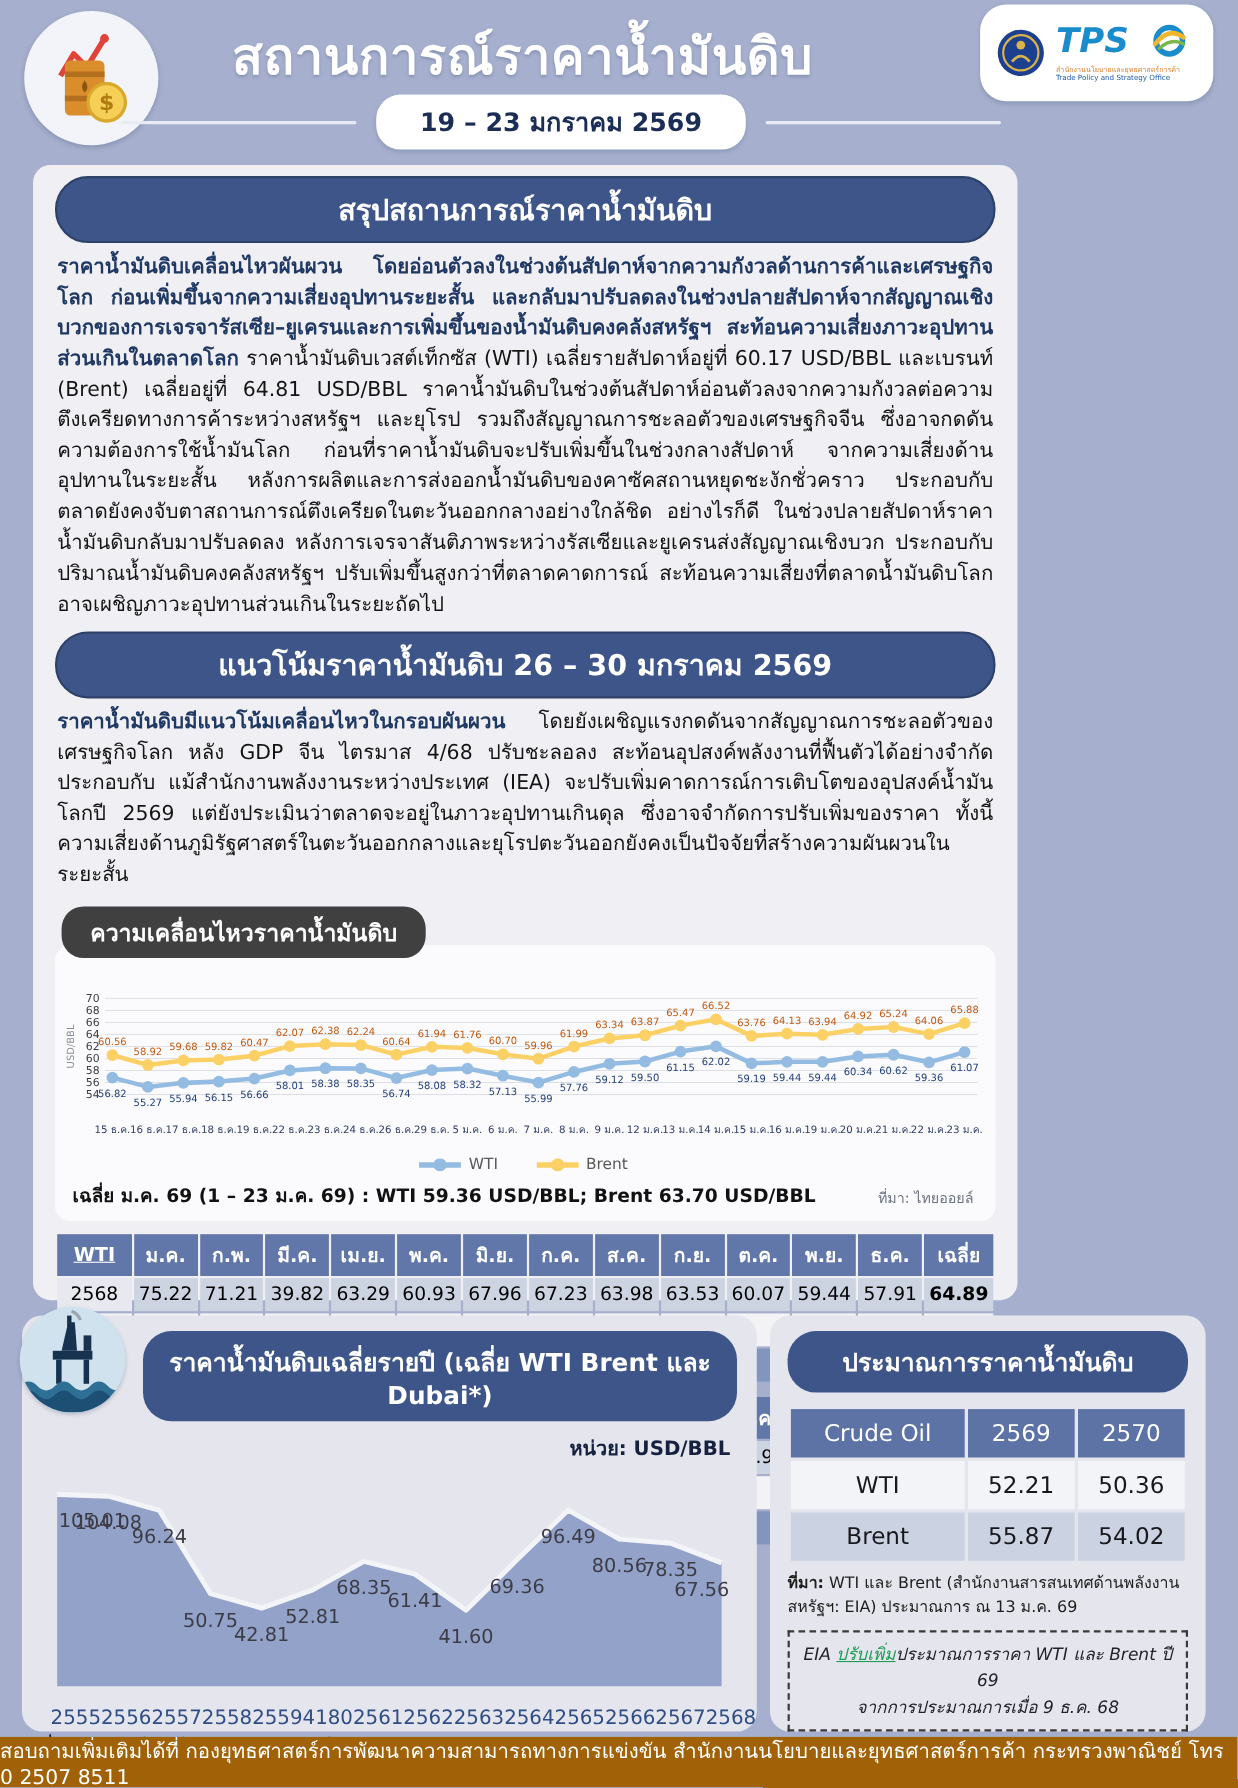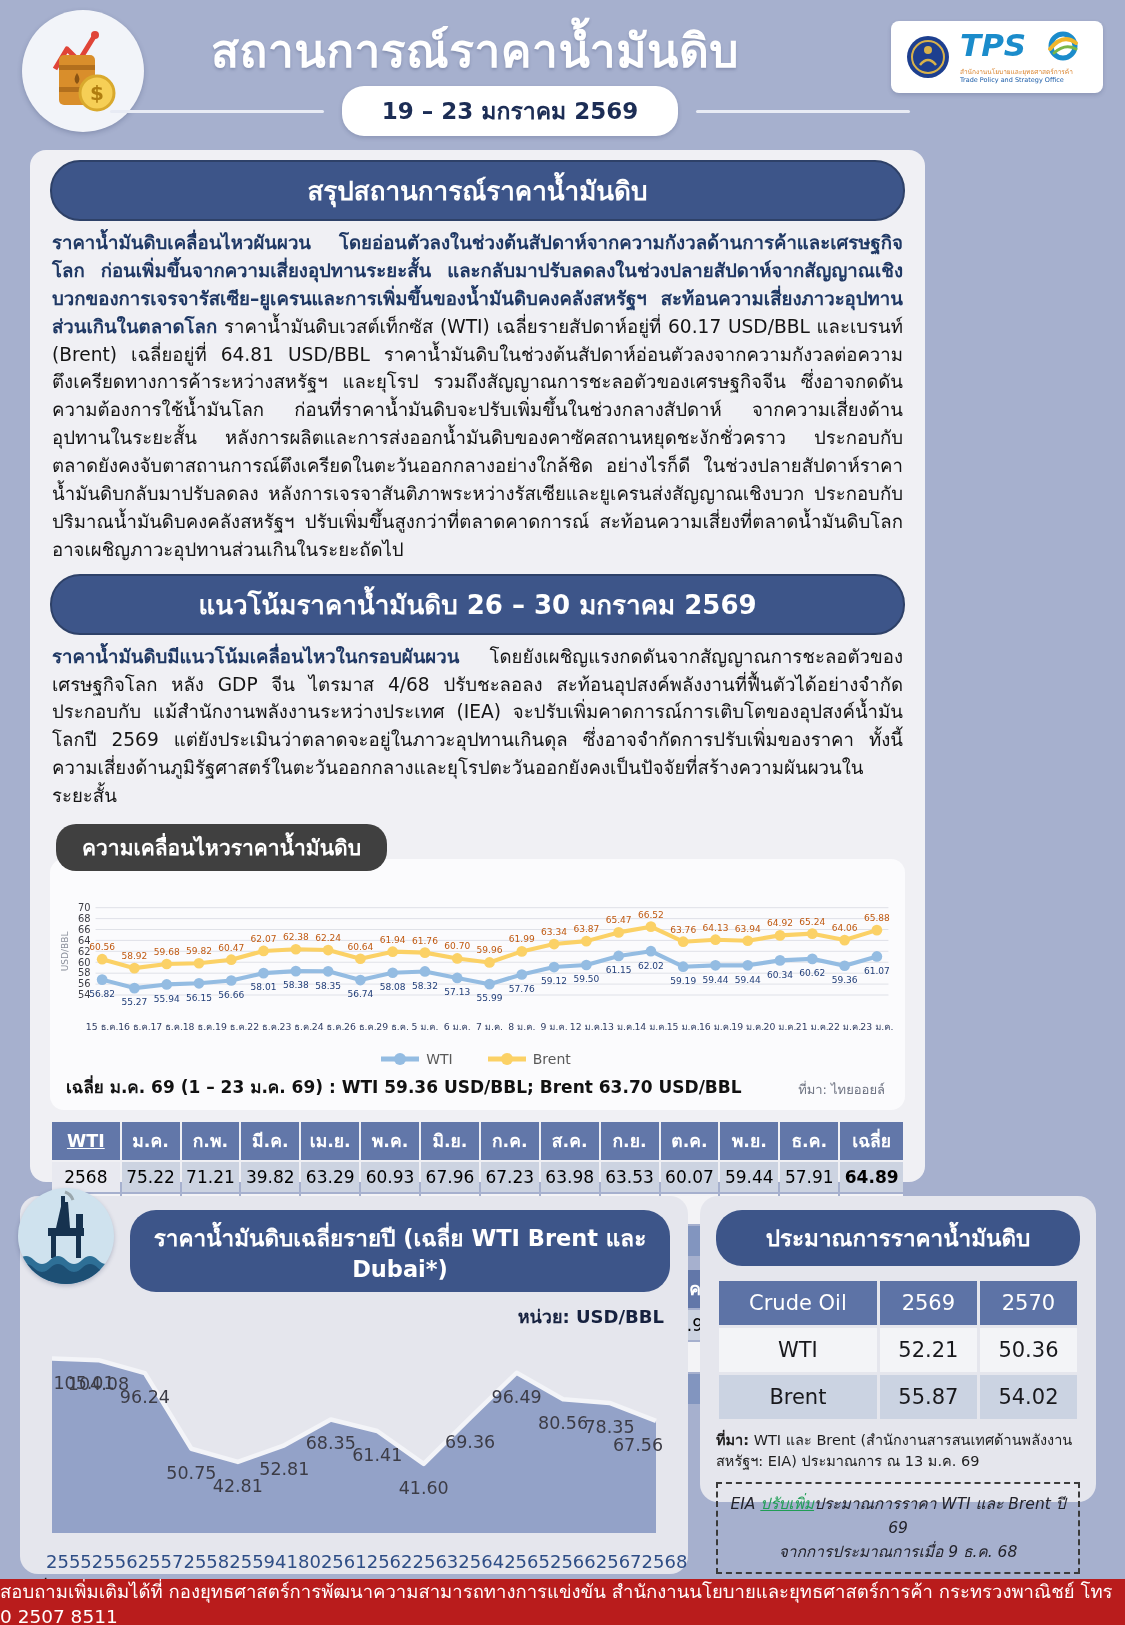--- a/index.html
+++ b/index.html
@@ -15,22 +15,22 @@
               display:flex; align-items:center; justify-content:center; }
   .hdr-title { position:absolute; left:175px; top:14px; width:600px; text-align:center;
                color:#ffffff; font-size:46px; font-weight:bold; letter-spacing:.5px;
                text-shadow:0 2px 3px rgba(40,50,90,.25); }
   .date-row { position:absolute; left:110px; top:86px; width:800px;
               display:flex; align-items:center; justify-content:flex-start; gap:18px; }
   .date-line { height:3px; background:#e8ebf4; flex:1; border-radius:2px; }
   .date-pill { background:#ffffff; border-radius:22px; padding:7px 40px;
                font-size:23px; font-weight:bold; color:#1c2d55; white-space:nowrap;
                box-shadow:0 2px 4px rgba(40,50,90,.2); }
-  .logo-box { position:absolute; right:22px; top:21px; width:212px; height:72px;
-              background:#ffffff; border-radius:8px; display:flex; align-items:center;
+  .logo-box { position:absolute; right:22px; top:4px; width:212px; height:88px;
+              background:#ffffff; border-radius:24px; display:flex; align-items:center;
               justify-content:center; gap:10px; box-shadow:0 2px 4px rgba(40,50,90,.2); }
 
   
   .main-card { position:absolute; left:30px; top:150px; width:895px; height:1032px;
                background:#f0f0f4; border-radius:16px; padding:10px 20px; }
   .banner { background:#3d5589; border:2px solid #2e4168; border-radius:30px;
             color:#fff; text-align:center; font-size:26px; font-weight:bold;
             padding:8px 0; }
   .para { font-size:18.6px; line-height:1.5; text-align:justify; color:#141414;
           margin:8px 2px 10px 2px; }
@@ -70,38 +70,38 @@
                 border-radius:50%; background:#cfe2ee; overflow:hidden;
                 box-shadow:0 2px 4px rgba(40,50,90,.25); }
   .bl-pill { margin-left:92px; background:#3d5589; border-radius:26px; color:#fff;
              font-size:22.5px; font-weight:bold; text-align:center; padding:10px 10px; }
   .bl-unit { text-align:right; font-size:18px; font-weight:bold; color:#16213f;
              margin:10px 6px 2px 0; }
   .years-row { display:flex; justify-content:space-between; padding:2px 8px 0 8px;
                font-size:18px; font-weight:normal; color:#2f4e86; }
   .bl-src { font-size:14.5px; color:#1d1d1d; margin-top:6px; line-height:1.45; }
 
-  .bot-right { position:absolute; left:700px; top:1196px; width:396px; height:306px;
+  .bot-right { position:absolute; left:700px; top:1196px; width:396px; height:378px;
                background:#e5e6ed; border-radius:18px; padding:14px 16px; }
   .br-pill { background:#3d5589; border-radius:26px; color:#fff; font-size:22.5px;
              font-weight:bold; text-align:center; padding:10px 0; }
   table.ftab { width:100%; border-collapse:separate; border-spacing:3px; margin-top:12px; }
   table.ftab th { background:#5d73a6; color:#fff; font-size:21px; font-weight:normal;
                   padding:10px 0; }
   table.ftab td { text-align:center; font-size:21px; color:#18181c; padding:10px 0; }
   tr.f-a td { background:#f3f4f7; }
   tr.f-b td { background:#cbd3e2; }
   .br-src { font-size:14.5px; color:#1d1d1d; margin-top:8px; line-height:1.45; }
   .eia-box { border:2px dashed #3a3a3a; margin-top:10px; padding:8px 6px;
              font-size:15.5px; font-style:italic; color:#23232b; text-align:center;
              line-height:1.55; }
   .eia-box .hl { color:#1f9d55; text-decoration:underline; }
 
   .footer { position:absolute; left:0; bottom:0; width:100%; height:46px;
-            background:#b91c1c; color:#fff; display:flex; align-items:center;
+            background:#a16207; color:#fff; display:flex; align-items:center;
             justify-content:center; font-size:18.5px; }
   .bold { font-weight:bold; }
 </style>
 </head>
 <body>
 
 <div class="page">
 
   <div class="hdr">
     <div class="hdr-icon">

